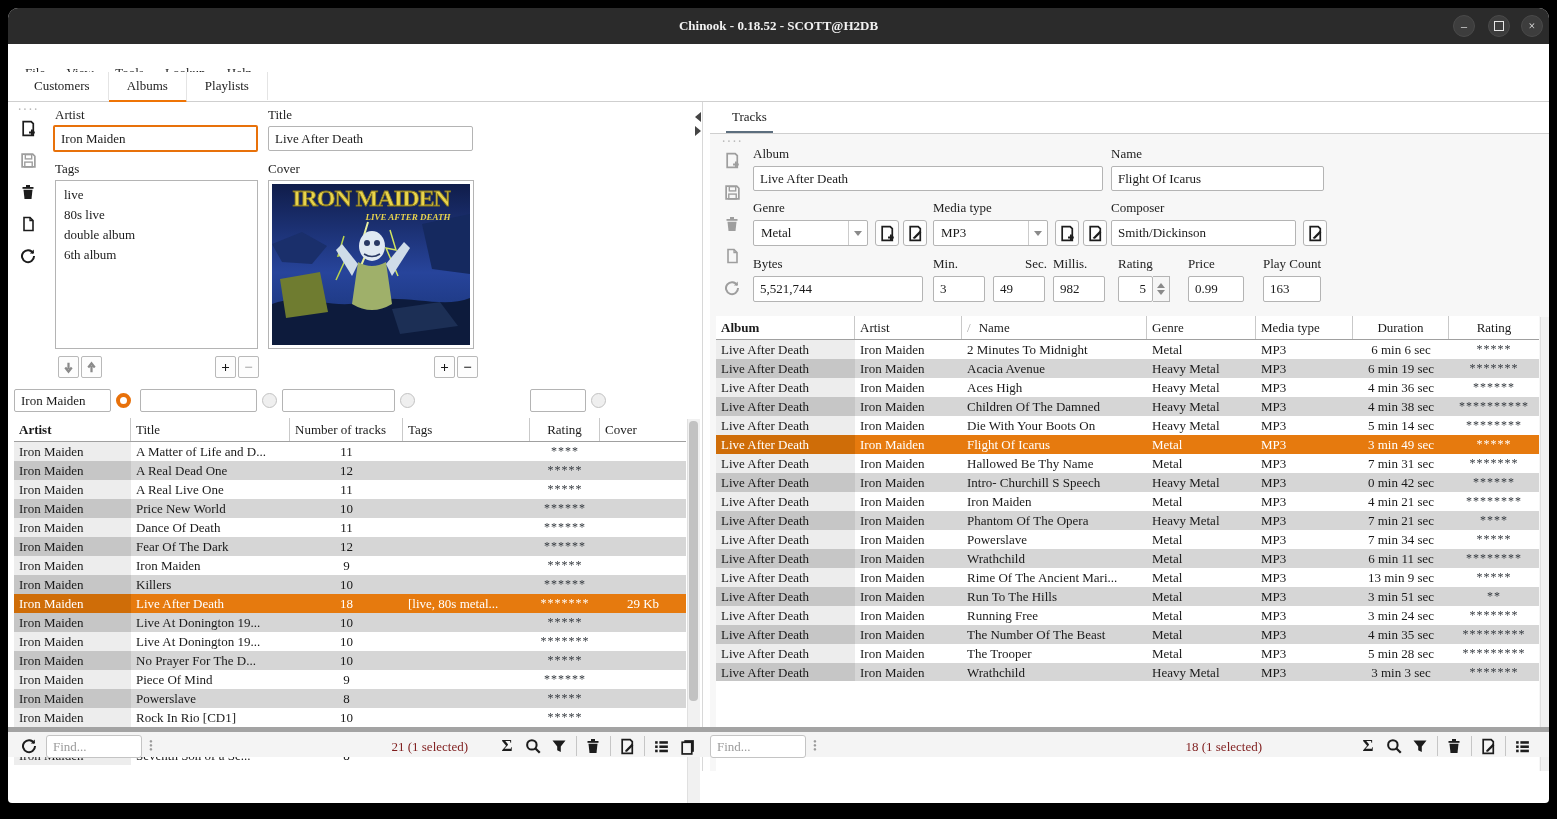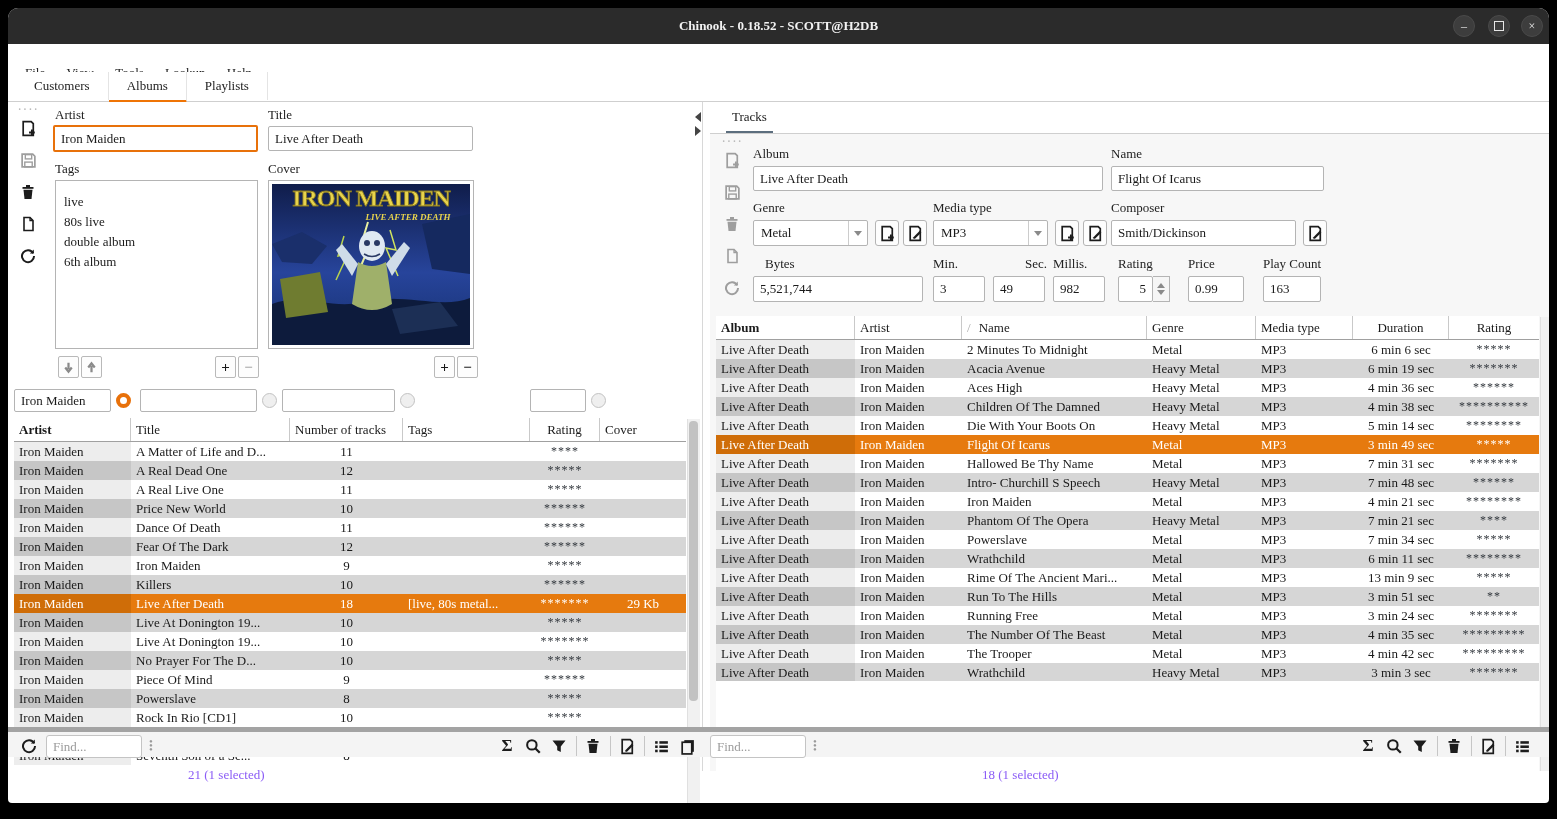--- a/index.html
+++ b/index.html
@@ -58,32 +58,32 @@
   .trow .cell:first-child{background:#ededed;}
   .trow.alt{background:#d6d6d6;} .trow.alt .cell:first-child{background:#c6c6c6;}
   .trow.sel{background:#e67a0e;color:#fff;} .trow.sel .cell:first-child{background:#cf6d08;}
   .c-center{text-align:center;}
   .stars{text-align:center;font-size:12px;letter-spacing:1px;color:#30353b;}
   .sel .stars{color:#fff;}
   
   .statusbar{position:absolute;top:719px;height:30px;background:#f4f4f4;border-top:5px solid #a3a3a3;box-sizing:border-box;}
   .sep{position:absolute;top:4px;width:1px;height:20px;background:#c6c6c6;}
   .sicon{position:absolute;top:3px;width:22px;height:22px;display:flex;align-items:center;justify-content:center;color:#1c1c1c;}
-  .count{position:absolute;top:0;line-height:29px;text-align:left;color:#8b5cf6;margin-top:28px;}
+  .count{position:absolute;top:0;line-height:29px;text-align:right;color:#7f1d1d;}
   .findin{position:absolute;top:3px;height:23px;background:#fff;border:1px solid #c4c4c4;border-radius:3px;
     box-sizing:border-box;font-family:inherit;font-size:13px;padding:0 6px;color:#333;outline:none;width:96px;}
   .findin::placeholder{color:#9c9c9c;}
   .sigma{font-weight:bold;font-size:17px;}
   
   .leftpanel{position:absolute;left:0;top:94px;width:692px;height:669px;background:#fff;}
   .rightpanel{position:absolute;left:702px;top:94px;width:839px;height:669px;background:#f7f7f7;}
   .splitline{position:absolute;left:694px;top:94px;width:1px;height:669px;background:#d8d8d8;}
   .scrollbar{position:absolute;background:#f1f1f1;border-left:1px solid #e0e0e0;}
   .thumb{position:absolute;left:1px;width:9px;background:#c2c2c2;border-radius:4px;}
-  .tags-box{position:absolute;background:#fff;border:1px solid #b4b4b4;box-sizing:border-box;padding:11px 8px;}
+  .tags-box{position:absolute;background:#fff;border:1px solid #b4b4b4;box-sizing:border-box;padding:4px 8px;}
   .tag-item{line-height:20px;}
   .coverbox{position:absolute;background:#fff;border:1px solid #b4b4b4;box-sizing:border-box;padding:3px;}
   svg{display:block;}
 </style>
 </head>
 <body>
 
 <div class="stage">
 <div class="window">
 
@@ -495,21 +495,21 @@
     <input class="tin" style="left: 401px; top: 118px; width: 185px; height: 26px;" value="Smith/Dickinson">
     <div class="icbtn icon-dark" style="left:593px;top:118px;">
           <span>
             <svg width="17" height="17" viewBox="0 0 16 16">
               <path d="M3 1.5h7.5l2 2V14.5H3z" fill="none" stroke="currentColor" stroke-width="1.6"></path>
               <path d="M6 11.5l6-6 1.5 1.5-6 6H6z" fill="currentColor"></path>
             </svg>
           </span>
         </div>
 
-    <div class="lbl" style="left:43px;top:154px;margin-left:12px;">Bytes</div>
+    <div class="lbl" style="left:43px;top:154px;">Bytes</div>
     <input class="tin" style="left: 43px; top: 174px; width: 170px; height: 26px;" value="5,521,744">
     <div class="lbl" style="left:223px;top:154px;">Min.</div>
     <input class="tin" style="left: 223px; top: 174px; width: 52px; height: 26px;" value="3">
     <div class="lbl" style="left:283px;top:154px;margin-left:32px;">Sec.</div>
     <input class="tin" style="left: 283px; top: 174px; width: 52px; height: 26px;" value="49">
     <div class="lbl" style="left:343px;top:154px;">Millis.</div>
     <input class="tin" style="left: 343px; top: 174px; width: 52px; height: 26px;" value="982">
     <div class="lbl" style="left:408px;top:154px;">Rating</div>
     <input class="tin" style="left: 408px; top: 174px; width: 35px; height: 26px; text-align: right;" value="5">
     <div class="spin" style="left:443px;top:174px;">
@@ -594,21 +594,21 @@
               <div class="cell">MP3</div>
               <div class="cell c-center">7 min 31 sec</div>
               <div class="cell stars">*******</div>
             </div>
             <div class="trow alt" style="grid-template-columns: 139px 107px 185px 109px 97px 96px 90px;">
               <div class="cell">Live After Death</div>
               <div class="cell">Iron Maiden</div>
               <div class="cell">Intro- Churchill S Speech</div>
               <div class="cell">Heavy Metal</div>
               <div class="cell">MP3</div>
-              <div class="cell c-center">7 min 48 sec</div>
+              <div class="cell c-center">0 min 42 sec</div>
               <div class="cell stars">******</div>
             </div>
             <div class="trow" style="grid-template-columns: 139px 107px 185px 109px 97px 96px 90px;">
               <div class="cell">Live After Death</div>
               <div class="cell">Iron Maiden</div>
               <div class="cell">Iron Maiden</div>
               <div class="cell">Metal</div>
               <div class="cell">MP3</div>
               <div class="cell c-center">4 min 21 sec</div>
               <div class="cell stars">********</div>
@@ -675,21 +675,21 @@
               <div class="cell">MP3</div>
               <div class="cell c-center">4 min 35 sec</div>
               <div class="cell stars">*********</div>
             </div>
             <div class="trow" style="grid-template-columns: 139px 107px 185px 109px 97px 96px 90px;">
               <div class="cell">Live After Death</div>
               <div class="cell">Iron Maiden</div>
               <div class="cell">The Trooper</div>
               <div class="cell">Metal</div>
               <div class="cell">MP3</div>
-              <div class="cell c-center">4 min 42 sec</div>
+              <div class="cell c-center">5 min 28 sec</div>
               <div class="cell stars">*********</div>
             </div>
             <div class="trow alt" style="grid-template-columns: 139px 107px 185px 109px 97px 96px 90px;">
               <div class="cell">Live After Death</div>
               <div class="cell">Iron Maiden</div>
               <div class="cell">Wrathchild</div>
               <div class="cell">Heavy Metal</div>
               <div class="cell">MP3</div>
               <div class="cell c-center">3 min 3 sec</div>
               <div class="cell stars">*******</div>

